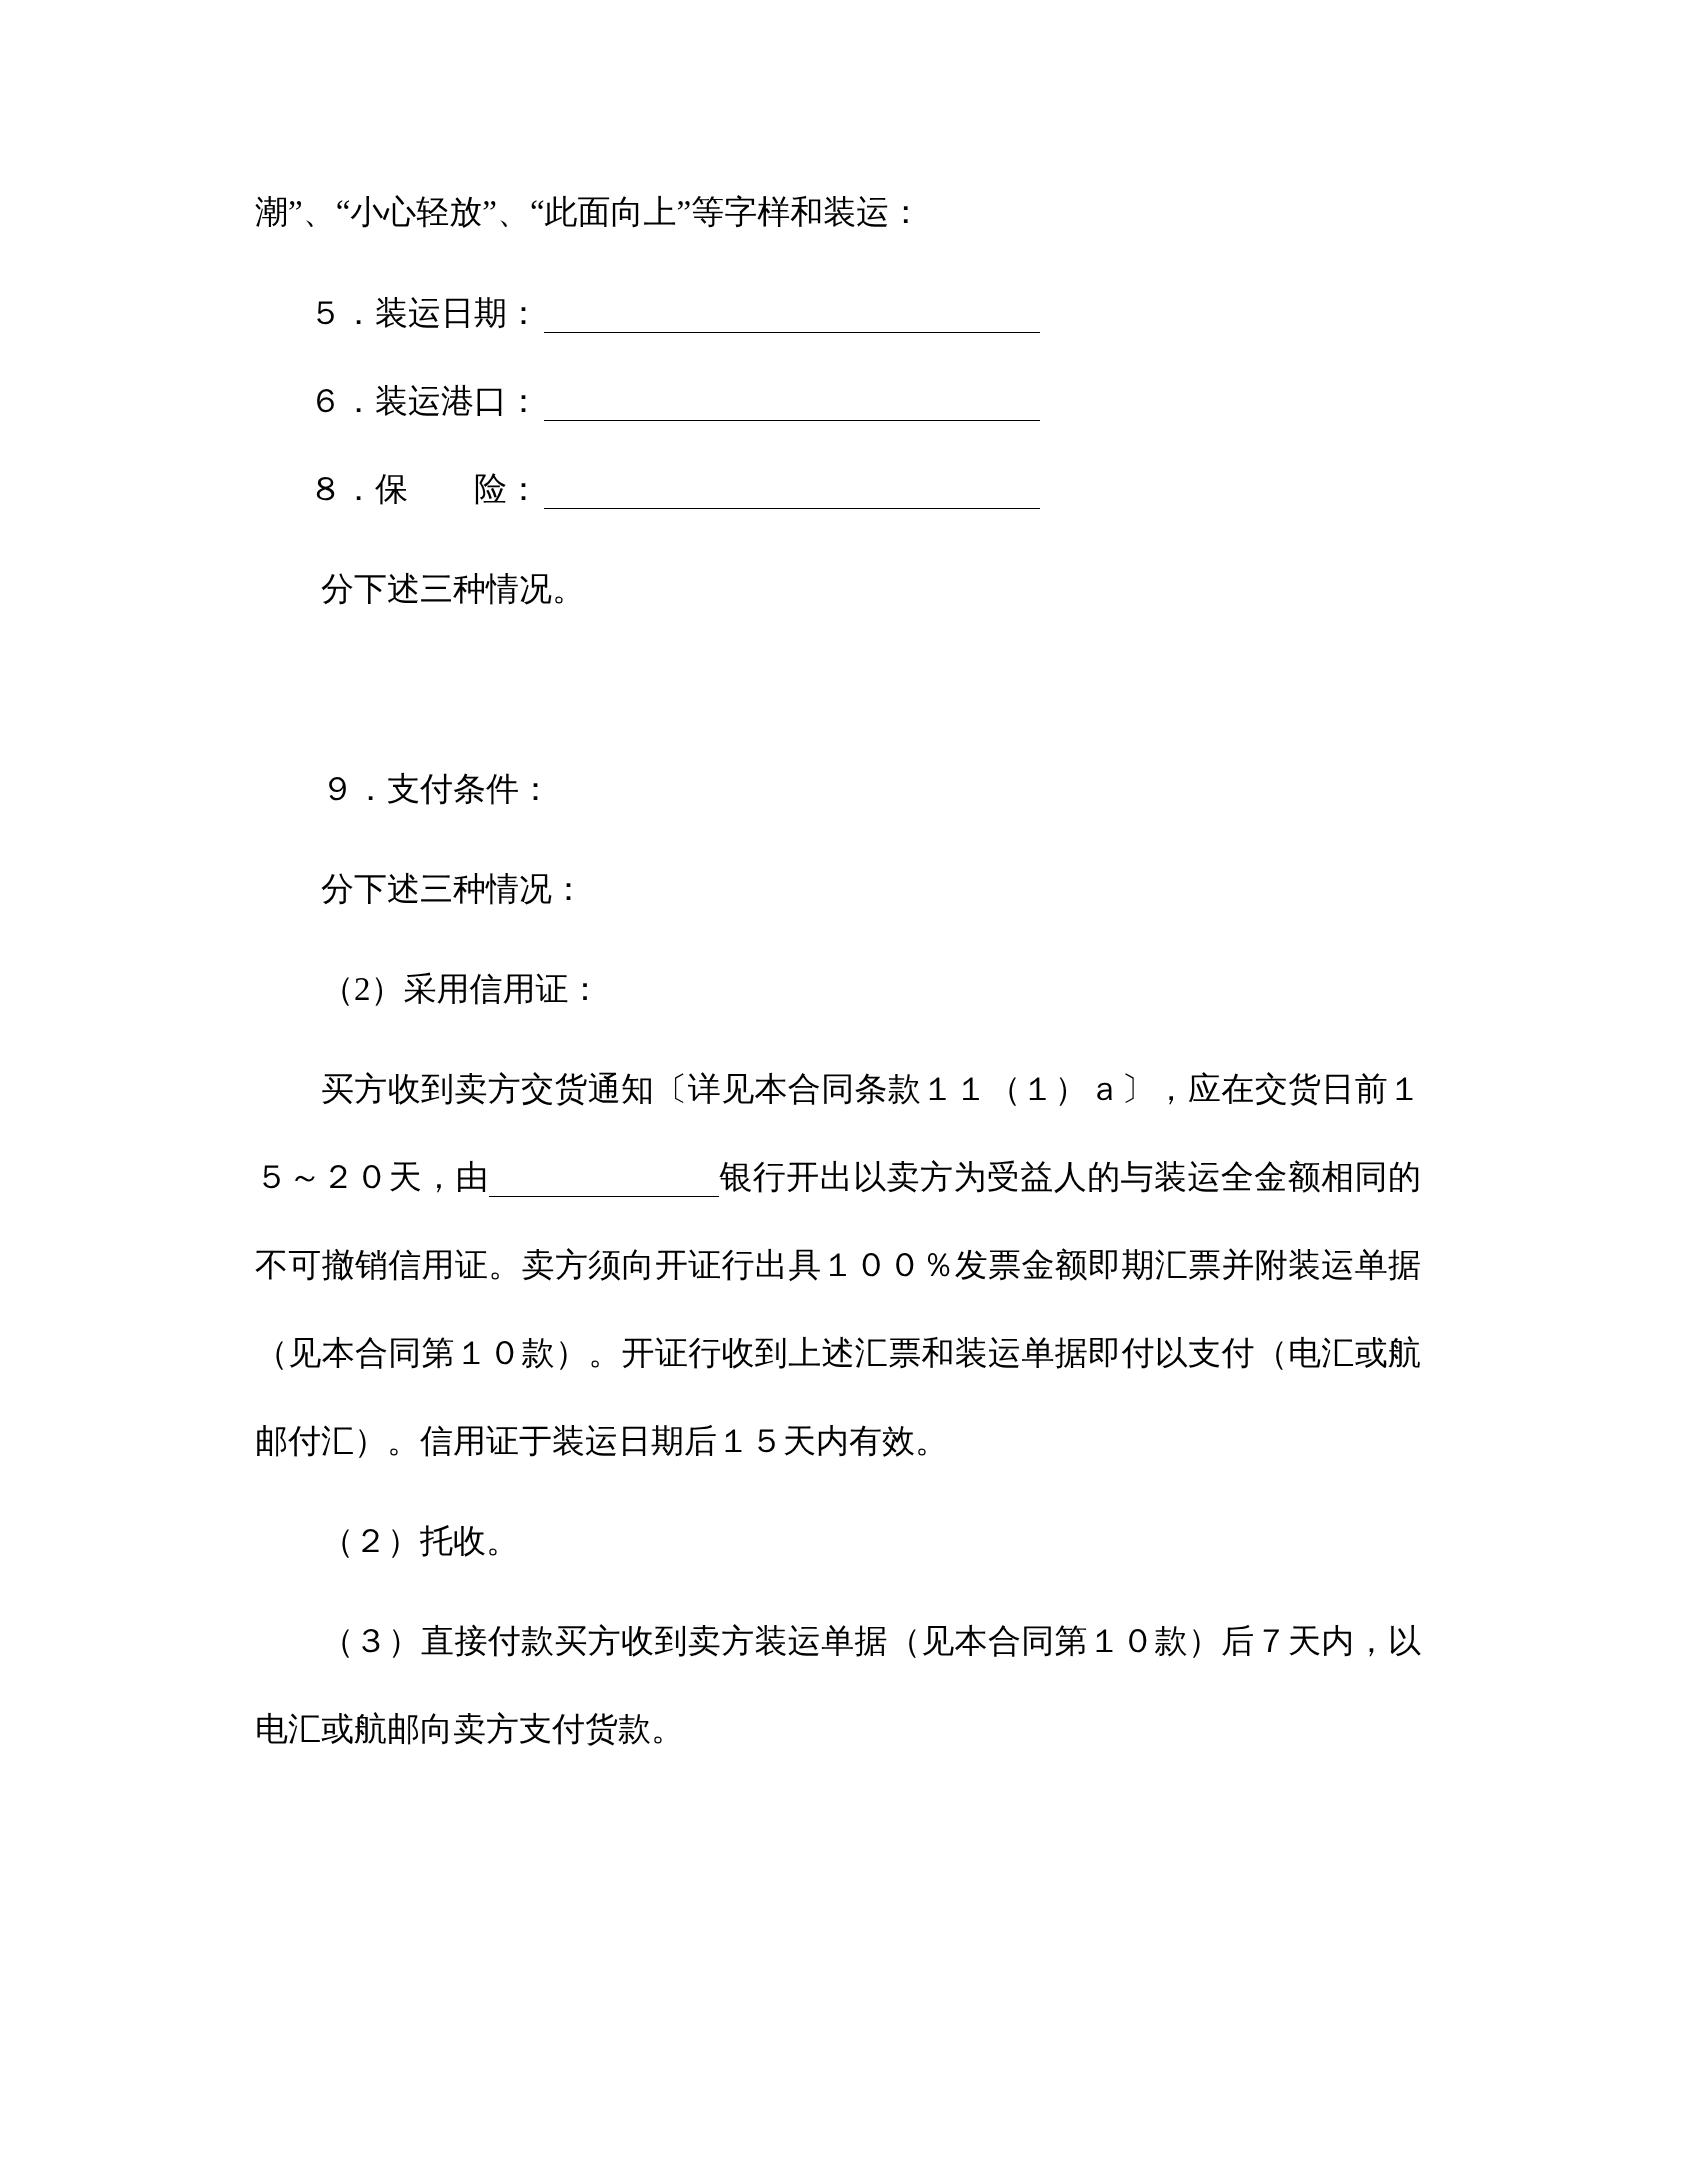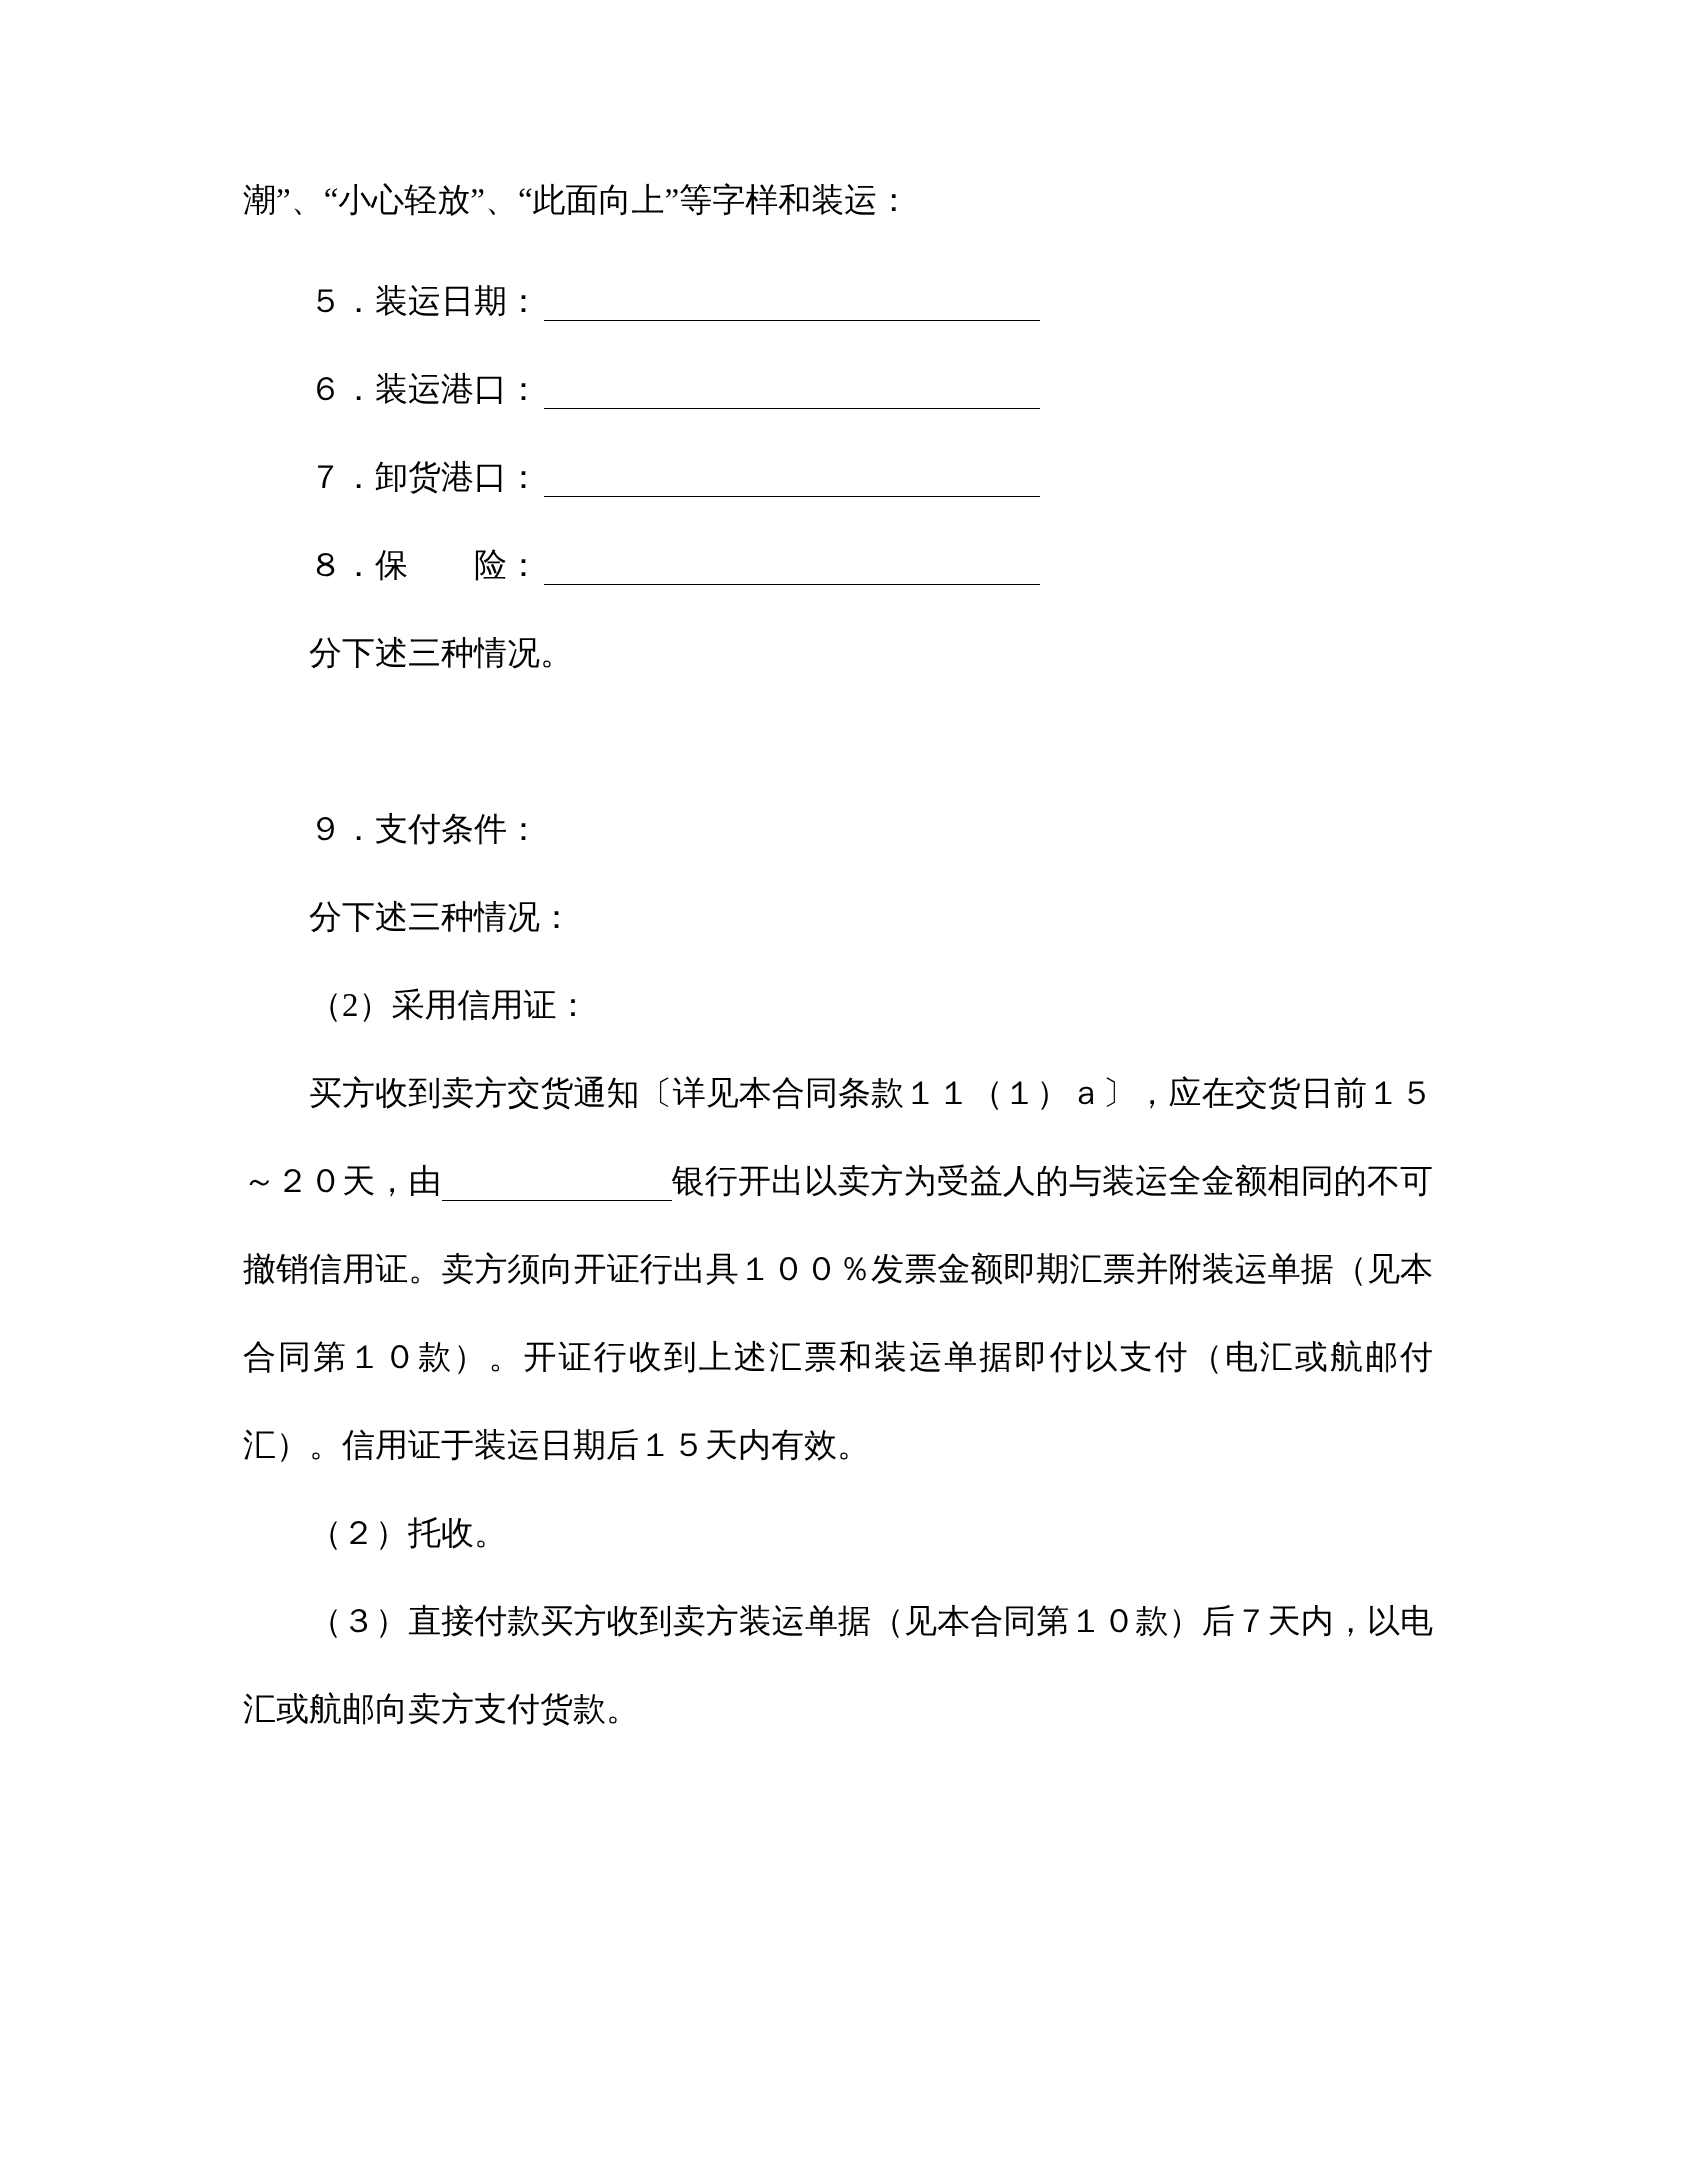--- a/index.html
+++ b/index.html
@@ -13,21 +13,21 @@
     height: 2182px;
     box-sizing: border-box;
     padding: 156px 253px 0 243px;
     background: #ffffff;
     color: #000000;
     font-family: "Liberation Serif", "DejaVu Serif", serif;
     font-size: 33px;
     line-height: 88px;
   }
   p {
-    margin: 0;
+    margin: 12px;
     text-indent: 2em;
   }
   p.no-indent {
     text-indent: 0;
   }
   p.justify {
     text-align: justify;
   }
   .fields {
     margin-top: 13px;
@@ -64,23 +64,20 @@
   <p class="no-indent justify">潮”、“小心轻放”、“此面向上”等字样和装运：</p>
 
   <div class="fields">
     <div class="field-row">
       <span>５．装运日期：</span><span class="field-blank"></span>
     </div>
     <div class="field-row">
       <span>６．装运港口：</span><span class="field-blank"></span>
     </div>
     <div class="field-row">
-      <span>７．卸货港口：</span><span class="field-blank"></span>
-    </div>
-    <div class="field-row">
       <span>８．保　　险：</span><span class="field-blank"></span>
     </div>
   </div>
 
   <p>分下述三种情况。</p>
 
   <div class="spacer"></div>
 
   <p>９．支付条件：</p>
 

